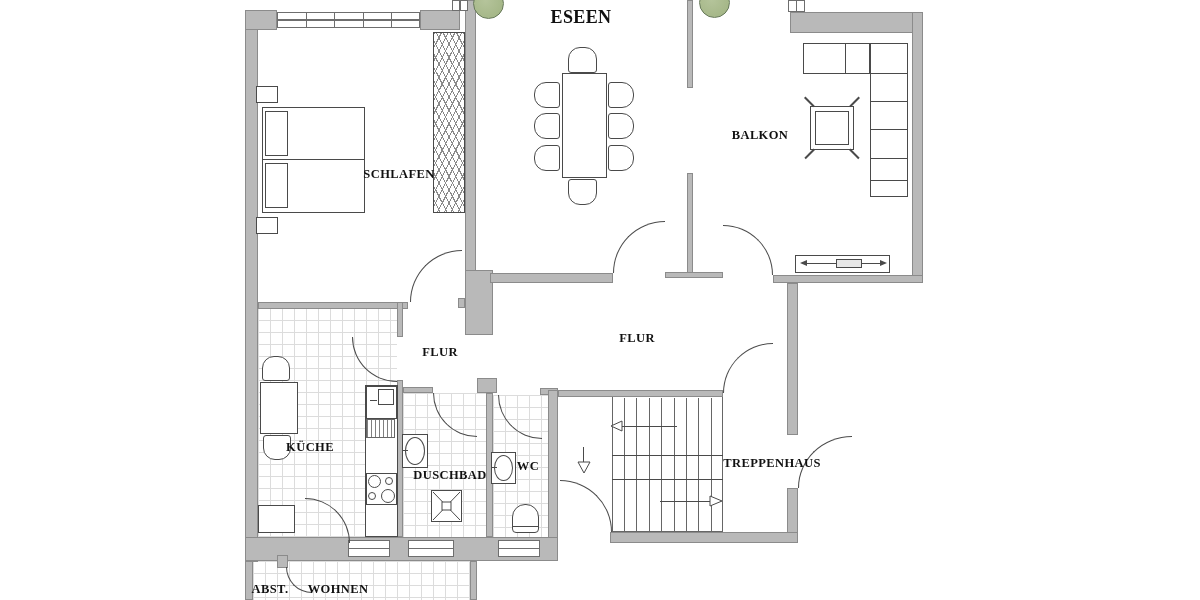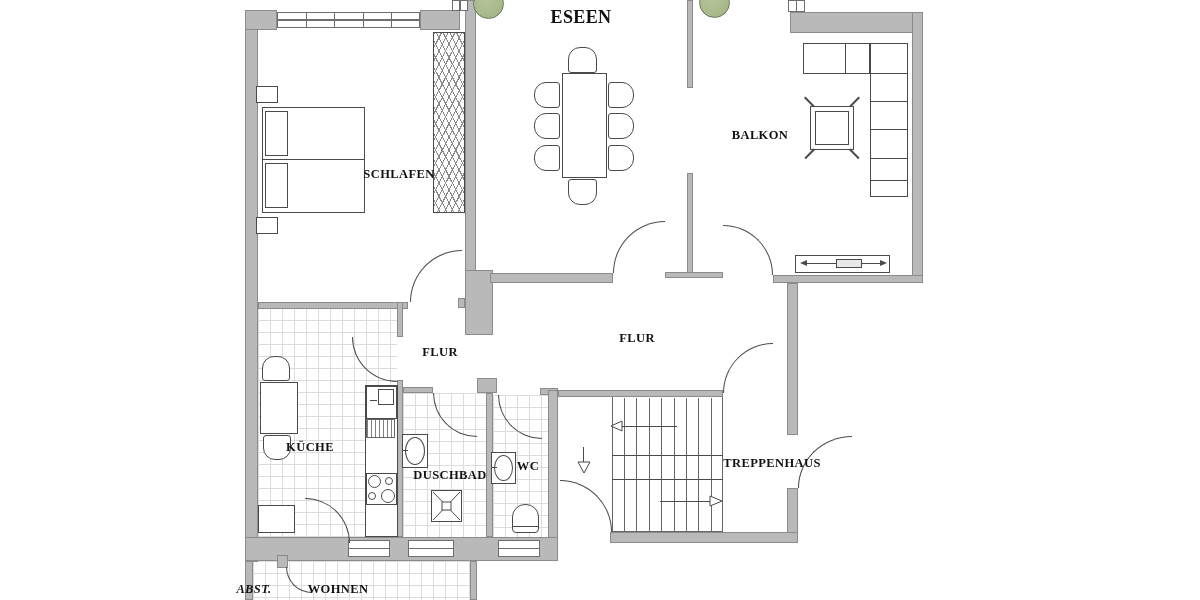--- a/index.html
+++ b/index.html
@@ -192,16 +192,16 @@
 
   <div class="lbl" style="left:581px;top:17px;font-size:18px;">ESEEN</div>
   <div class="lbl" style="left:399px;top:174px;">SCHLAFEN</div>
   <div class="lbl" style="left:760px;top:135px;">BALKON</div>
   <div class="lbl" style="left:440px;top:352px;">FLUR</div>
   <div class="lbl" style="left:637px;top:338px;">FLUR</div>
   <div class="lbl" style="left:310px;top:447px;">KÜCHE</div>
   <div class="lbl" style="left:450px;top:475px;">DUSCHBAD</div>
   <div class="lbl" style="left:528px;top:466px;">WC</div>
   <div class="lbl" style="left:772px;top:463px;">TREPPENHAUS</div>
-  <div class="lbl" style="left:254px;top:589px;font-style:italic;">ABST.</div>
+  <div class="lbl" style="left:270px;top:589px;">ABST.</div>
   <div class="lbl" style="left:338px;top:589px;">WOHNEN</div>
 
 </div>
 
 </body></html>

